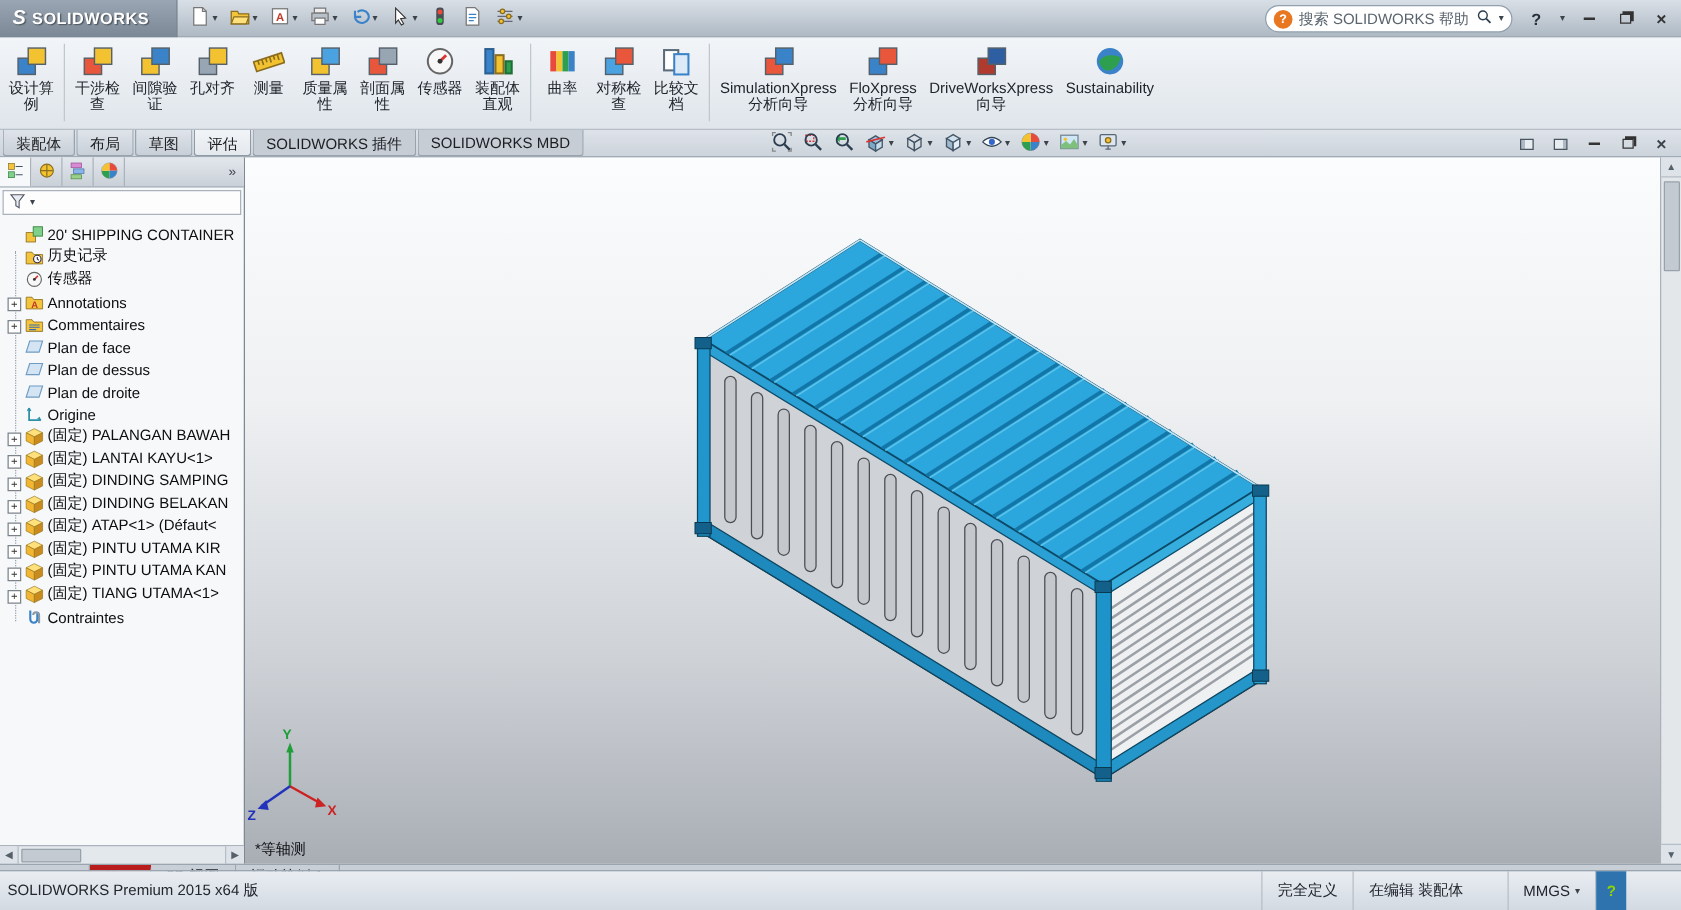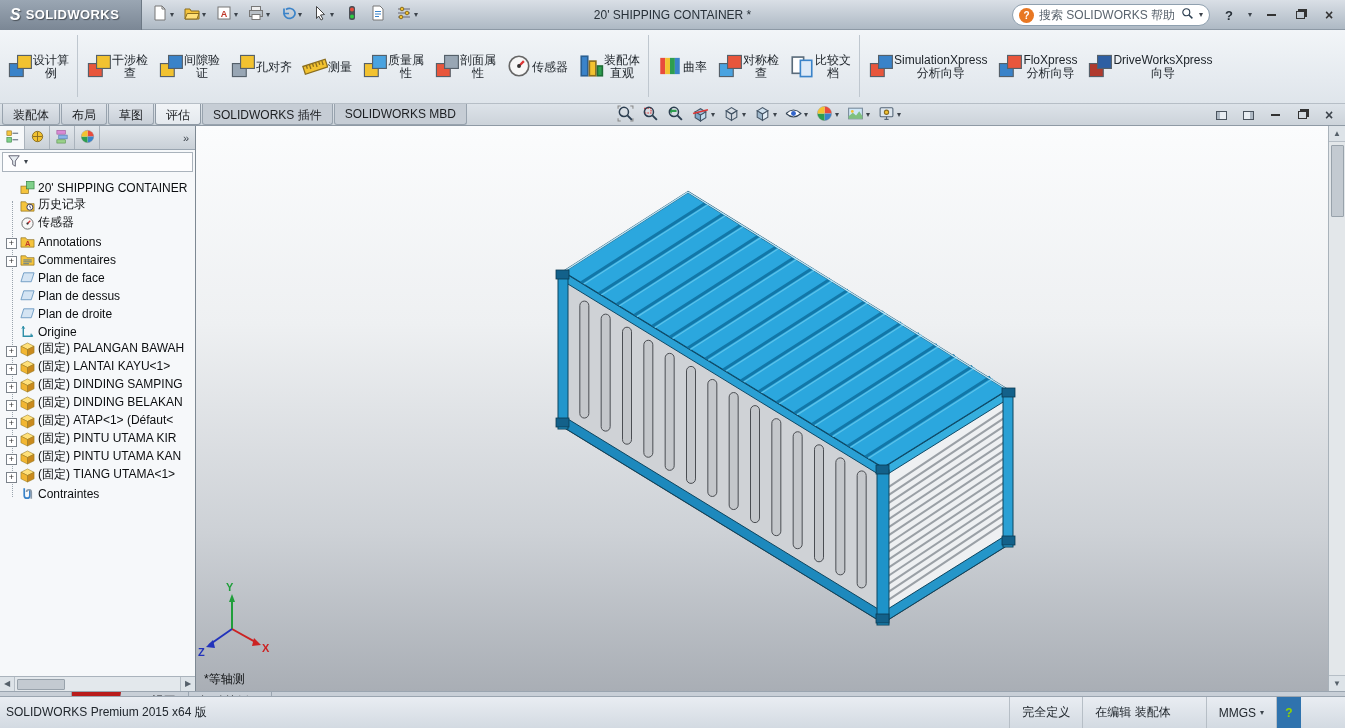--- a/index.html
+++ b/index.html
@@ -25,21 +25,21 @@
   #search-text{flex:1;color:#5a646e;font-size:12px;white-space:nowrap;overflow:hidden}
   .wbtn{width:20px;height:20px;display:flex;align-items:center;justify-content:center;color:#333;border-radius:2px}
   .ico-min{width:9px;height:2px;background:#333}
   .ico-restore{width:9px;height:8px;border:1px solid #333;box-shadow:2px -2px 0 -0px #333}
   .ico-close{font-size:14px;font-weight:bold;line-height:1}
   .help-q{font-weight:bold;font-size:13px;color:#273038}
 
   
   #ribbon{position:absolute;top:30px;left:0;right:0;height:74px;background:linear-gradient(#f2f5f8,#dfe5eb);
     border-bottom:1px solid #b6bec6;display:flex;align-items:flex-start;padding:2px 2px 0 2px}
-  .ritem{display:flex;flex-direction:row;align-items:center;min-width:44px;padding:4px 5px 2px 5px;height:68px;border-radius:2px}
+  .ritem{display:flex;flex-direction:column;align-items:center;min-width:44px;padding:4px 5px 2px 5px;height:68px;border-radius:2px}
   .ricon{width:26px;height:26px;margin-bottom:2px}
   .rlabel{font-size:12px;line-height:13px;text-align:center;white-space:nowrap;color:#20262c}
   .rsep{width:1px;height:62px;background:#bfc7cf;margin:3px 3px 0 3px;flex:none}
 
   
   #tabrow{position:absolute;top:104px;left:0;right:0;height:22px;background:linear-gradient(#dde3e9,#ccd3da);
     border-bottom:1px solid #8f9aa5;display:flex;align-items:stretch}
   #command-tabs{display:flex;align-items:stretch;margin-left:2px}
   .ctab{padding:3px 10px 2px 10px;margin-right:1px;border:1px solid #98a3ae;border-top:none;
     border-radius:0 0 3px 3px;background:linear-gradient(#dfe4ea,#c8cfd7);font-size:12px;white-space:nowrap}
@@ -175,21 +175,20 @@
         <div class="qbtn">
           <span><svg width="16" height="16" viewBox="0 0 16 16">
               <path d="M2 4h12M2 8h12M2 12h12" stroke="#667"></path>
               <circle cx="6" cy="4" r="1.8" fill="#f2c230" stroke="#8a6d1f"></circle>
               <circle cx="11" cy="8" r="1.8" fill="#f2c230" stroke="#8a6d1f"></circle>
               <circle cx="5" cy="12" r="1.8" fill="#f2c230" stroke="#8a6d1f"></circle>
             </svg></span>
           <span class="caret">▾</span>
         </div>
       </div>
-    <div id="window-title">20' SHIPPING CONTAINER *</div>
     <div id="tb-right">
       <div id="searchbox">
         <span id="search-badge">?</span>
         <span id="search-text">搜索 SOLIDWORKS 帮助</span>
         <span id="search-mag"><svg width="13" height="13" viewBox="0 0 16 16">
               <circle cx="6.5" cy="6.5" r="4.3" fill="none" stroke="#2c3e50" stroke-width="1.4"></circle>
               <path d="M9.8 9.8l4.2 4.2" stroke="#2c3e50" stroke-width="1.8"></path>
             </svg></span>
         <span class="caret">▾</span>
       </div>
@@ -356,20 +355,29 @@
         </div>
       </div>
       <div class="ritem">
         <span class="ricon"><svg width="26" height="26" viewBox="0 0 16 16">
             <rect x="1.5" y="6.5" width="8.5" height="8" fill="#b03a2e" stroke="#55606a" stroke-width="0.7"></rect>
             <rect x="6.5" y="1.5" width="8.5" height="8" fill="#2e5fa3" stroke="#55606a" stroke-width="0.7"></rect>
           </svg></span>
         <div class="rlabel">
           <div>DriveWorksXpress</div>
           <div>向导</div>
+        </div>
+      </div>
+      <div class="ritem">
+        <span class="ricon"><svg width="26" height="26" viewBox="0 0 16 16">
+            <circle cx="8" cy="8" r="6.5" fill="#3a83c9"></circle>
+            <path d="M2.5 8q3.5-4.5 11-2q-2 6.5-7 6.5q-2.5 0-4-4.5" fill="#2e9e4f"></path>
+          </svg></span>
+        <div class="rlabel">
+          <div>Sustainability</div>
         </div>
       </div>
     </div>
 
   <div id="tabrow">
     <div id="command-tabs">
         <div class="ctab">装配体</div>
         <div class="ctab">布局</div>
         <div class="ctab">草图</div>
         <div class="ctab active">评估</div>

